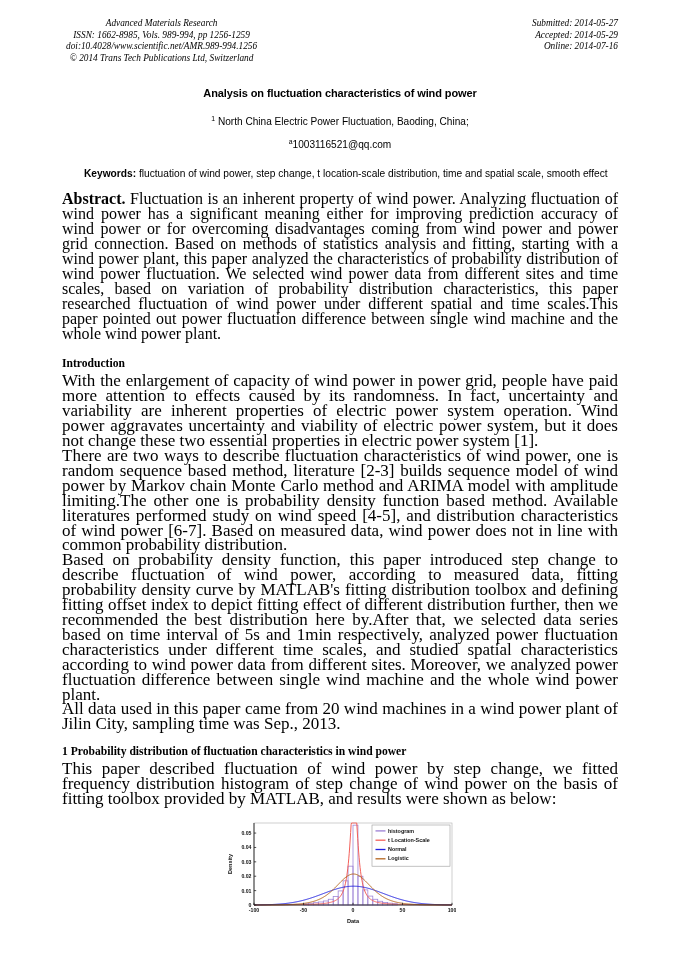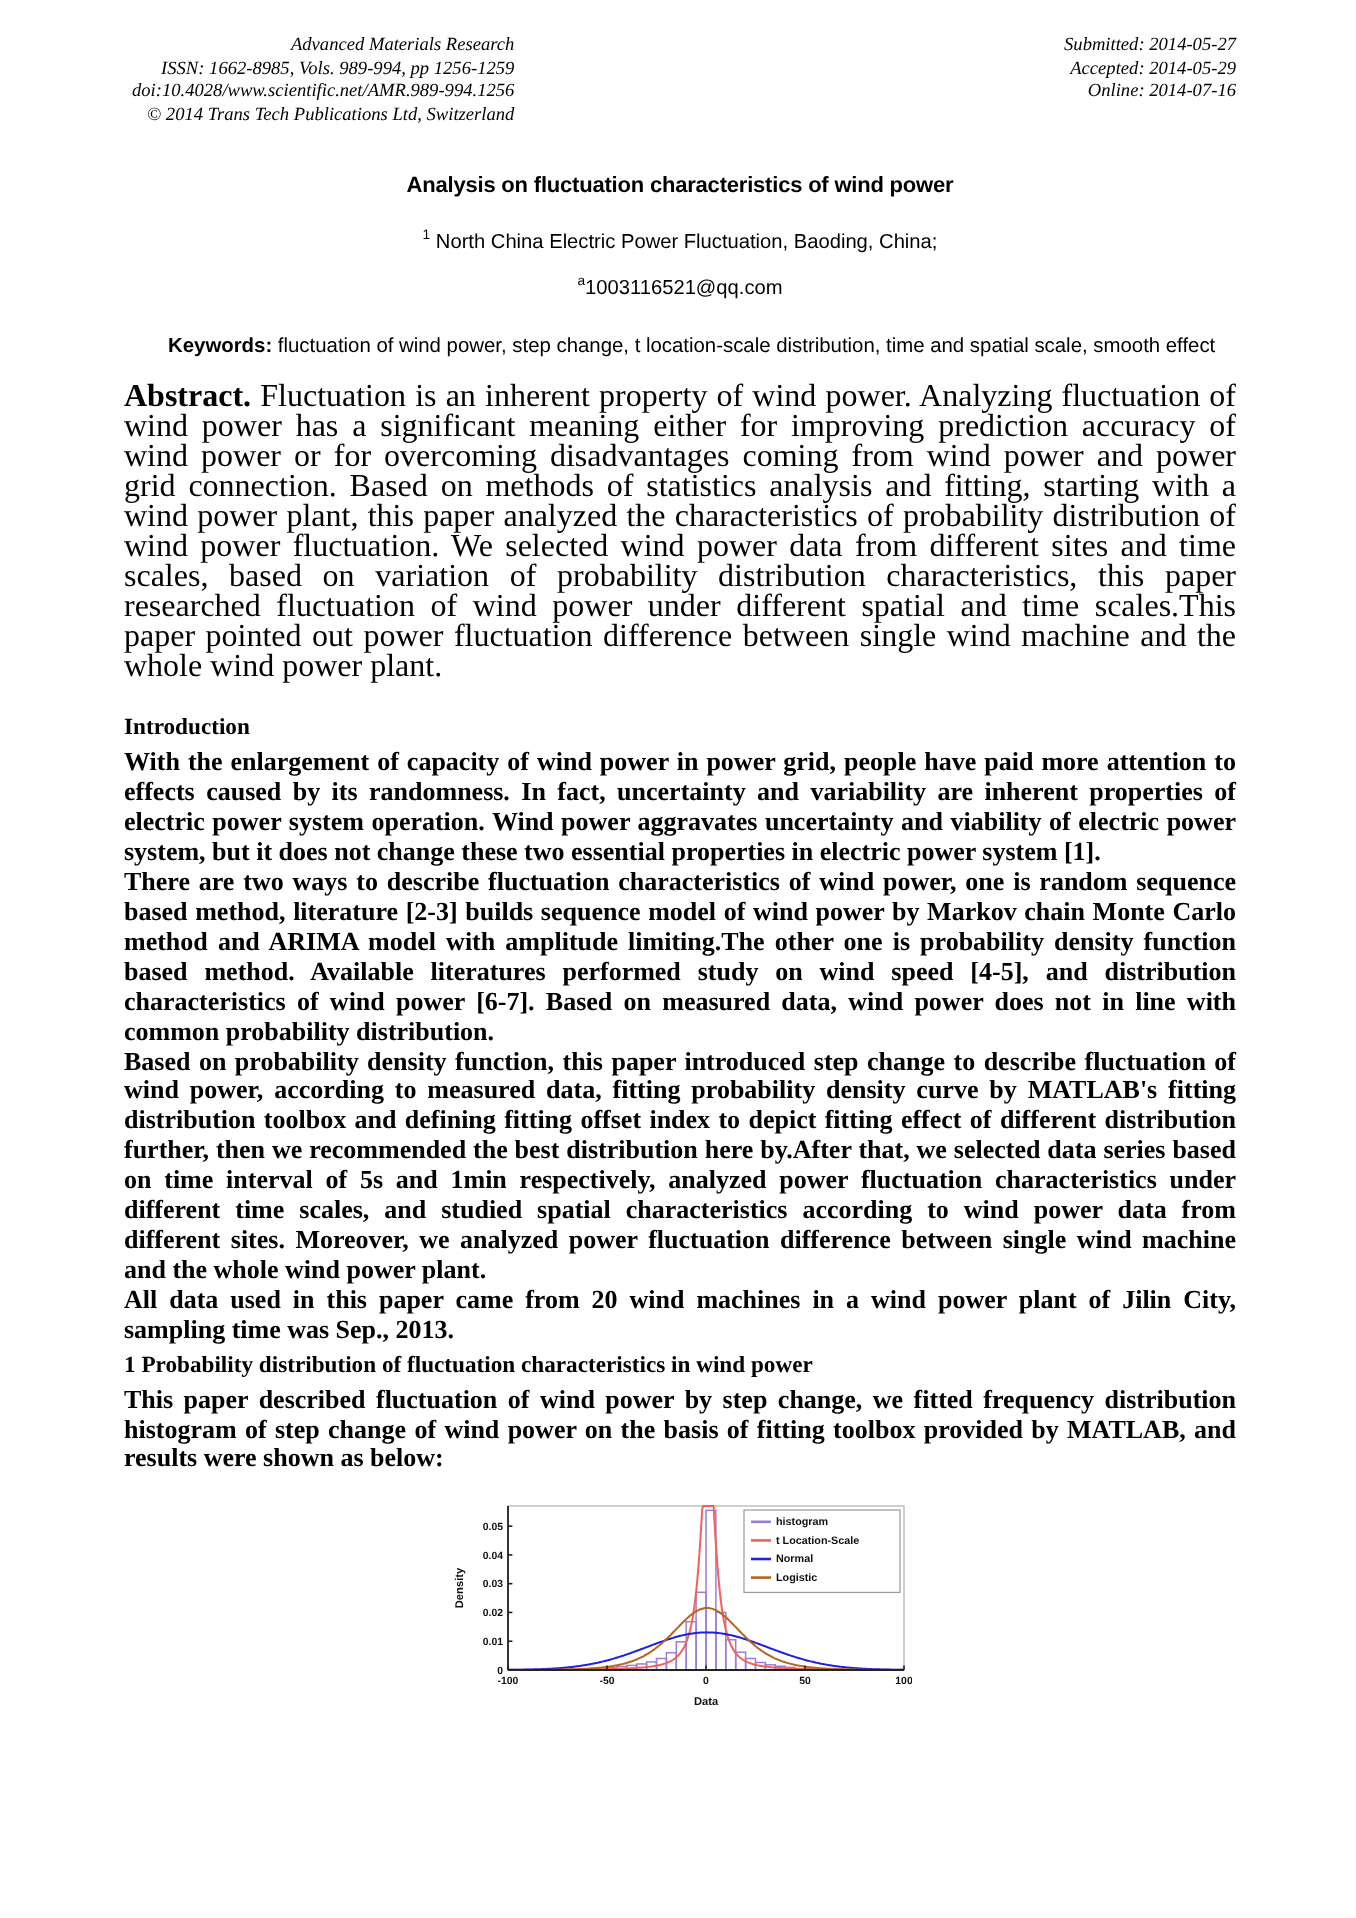--- a/index.html
+++ b/index.html
@@ -34,21 +34,21 @@
     position: relative;
     font-style: italic;
     font-size: 9.3px;
     line-height: 11.6px;
     height: 52px;
   }
   .runhead-left {
     position: absolute;
     left: 4px;
     top: 0;
-    text-align: right;
+    text-align: center;
   }
   .runhead-right {
     position: absolute;
     right: 0px;
     top: 0;
     text-align: right;
   }
   .runhead div { white-space: nowrap; }
 
   
@@ -107,28 +107,27 @@
   }
   .abstract .ab-label { font-weight: bold; }
 
   .sec-head {
     font-weight: bold;
     font-size: 11.6px;
     line-height: 15px;
     margin-top: 15px;
     margin-bottom: 3px;
   }
-  .sec-head.tight { margin-top: 2px; }
+  .sec-head.tight { margin-top: 12px; }
 
   p.body {
-    font-size: 13px;
+    font-size: 17px;
     line-height: 14.9px;
     text-align: justify;
     margin: 0 0 0 0;
-    font-weight: bold;
   }
   p.body + p.body { margin-top: 0px; }
 
   
   .figure-wrap {
     margin-top: 10px;
     display: flex;
     justify-content: center;
   }
   .chart {

